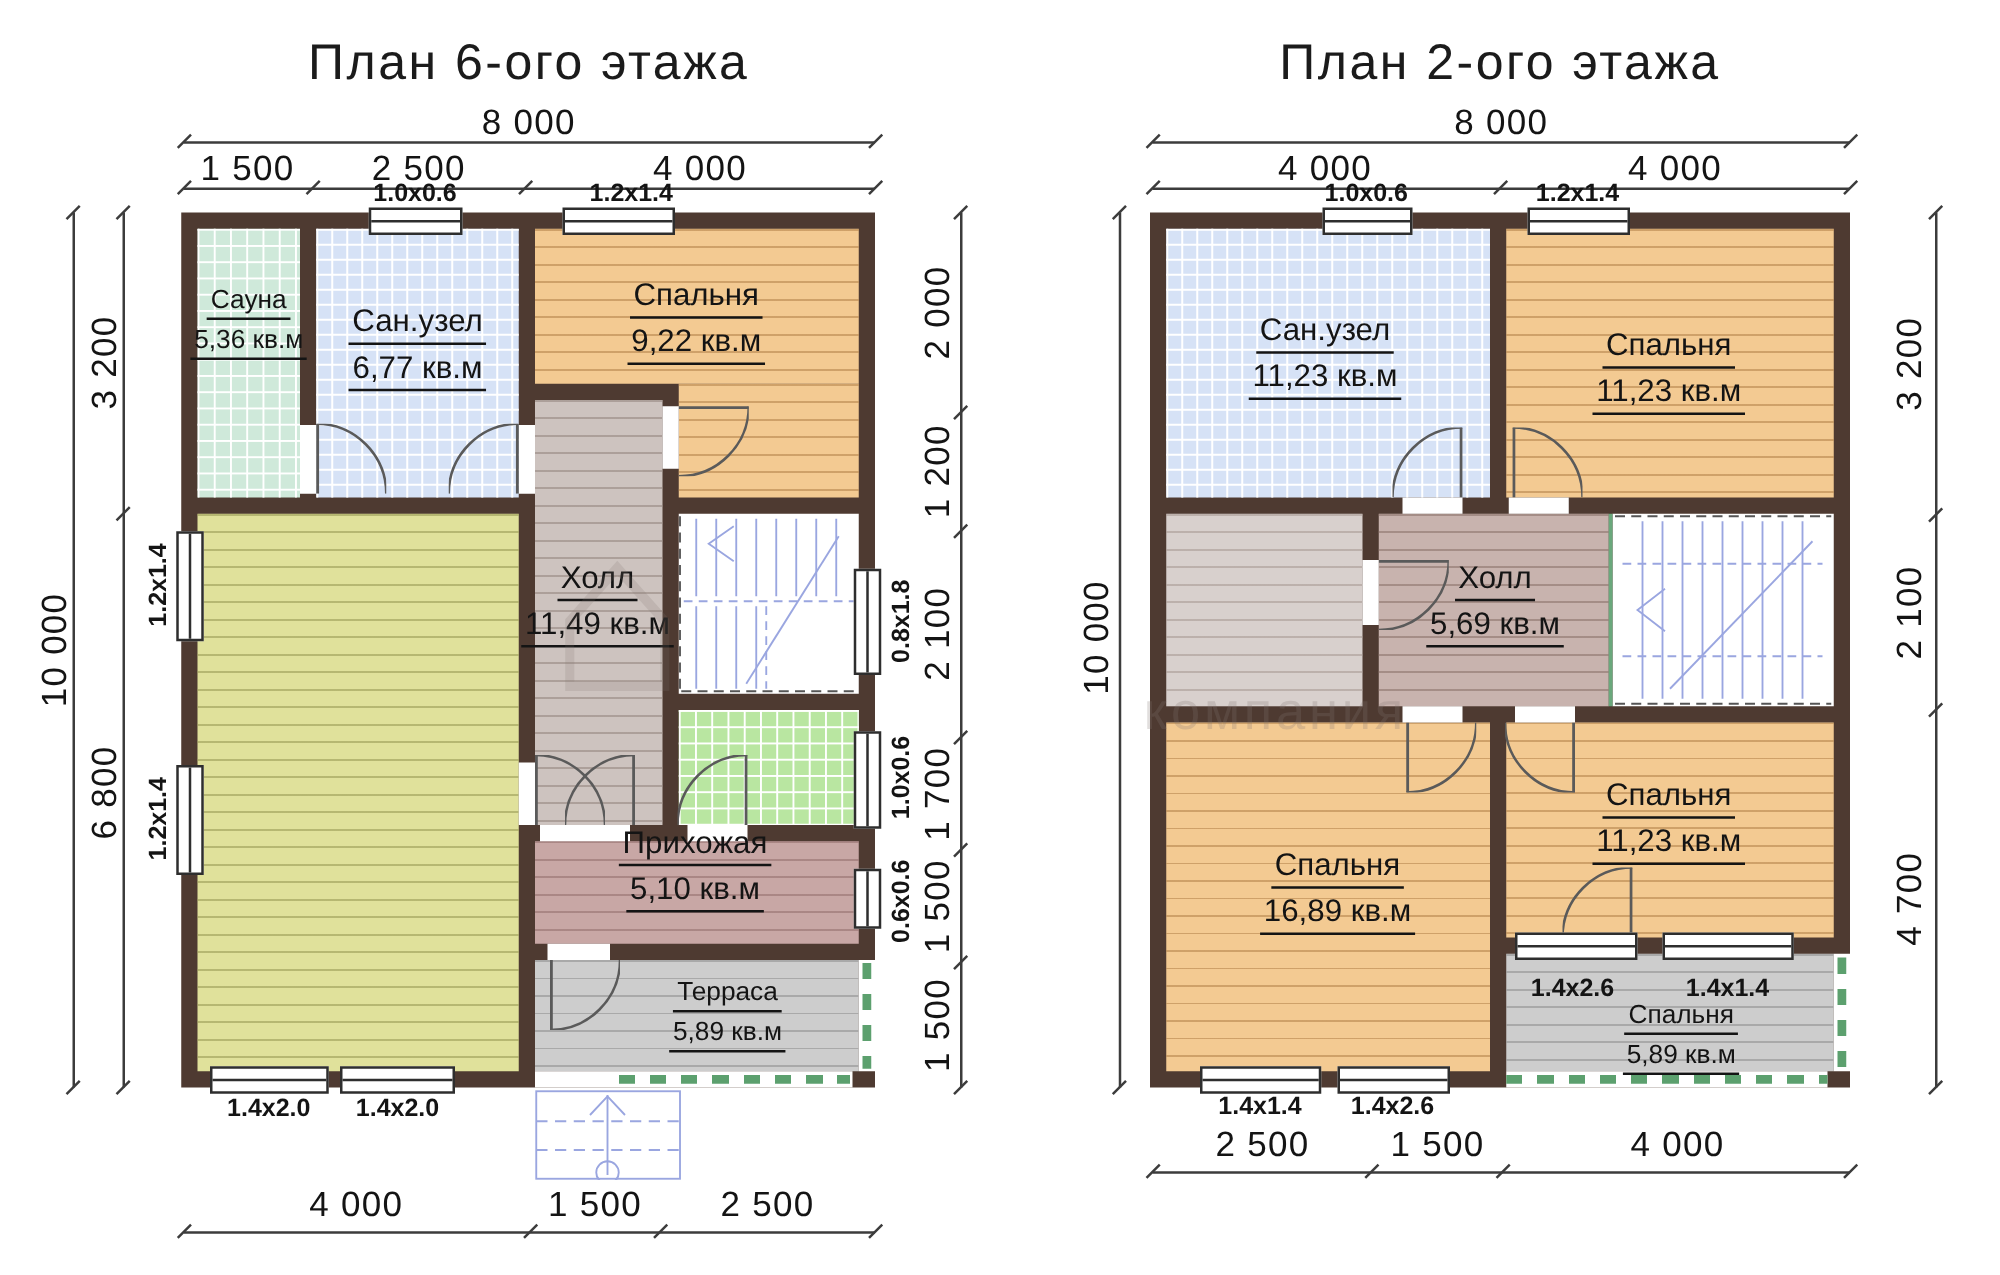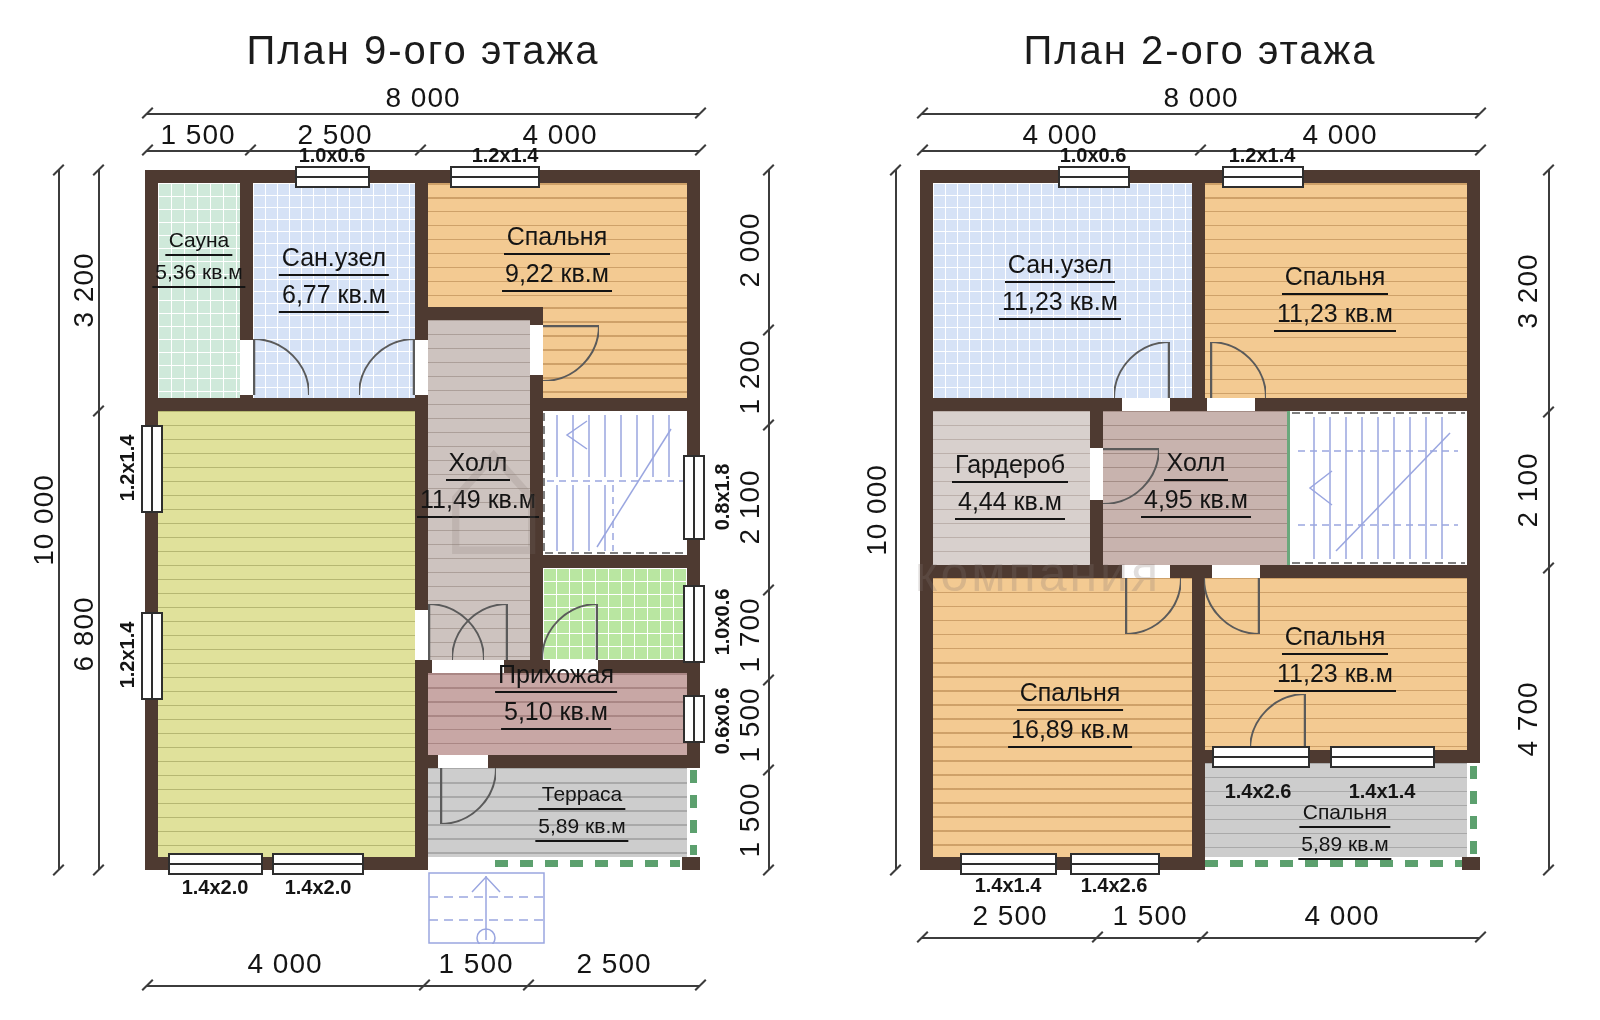--- a/index.html
+++ b/index.html
@@ -38,21 +38,21 @@
   .rlabel{position:absolute;transform:translateX(-50%);display:flex;flex-direction:column;align-items:center;gap:4px;z-index:5;}
   .rname,.rarea{border-bottom:2.5px solid #141414;padding:0 3px 2px;font-size:25px;font-weight:500;white-space:nowrap;width:max-content;}
   .small .rname,.small .rarea{font-size:21px;}
   .wm{position:absolute;z-index:6;font-weight:bold;color:rgba(128,118,112,.26);pointer-events:none;}
 </style>
 </head>
 <body>
 
 <div id="canvas">
 
-  <div class="title" style="left:423px;top:28px">План 9-ого этажа</div>
+  <div class="title" style="left:423px;top:28px">План 6-ого этажа</div>
 
   <div class="walls" style="left:145px;top:170px;width:555px;height:700px"></div>
 
   <div class="floor tile-g" style="left:158px;top:183px;width:82px;height:215px"></div>
   <div class="floor tile-b" style="left:253px;top:183px;width:162px;height:215px"></div>
   <div class="floor pl-or" style="left:428px;top:183px;width:259px;height:124px"></div>
   <div class="floor pl-or" style="left:543px;top:307px;width:144px;height:91px"></div>
   <div class="floor pl-h1" style="left:428px;top:320px;width:102px;height:340px"></div>
   <div class="floor pl-kt" style="left:158px;top:411px;width:257px;height:446px"></div>
   <div class="white" style="left:543px;top:411px;width:144px;height:144px"></div>
@@ -287,27 +287,23 @@
   </svg>
 
   <div class="rlabel" style="left:1060px;top:250px">
     <div class="rname">Сан.узел</div>
     <div class="rarea">11,23 кв.м</div>
   </div>
   <div class="rlabel" style="left:1335px;top:262px">
     <div class="rname">Спальня</div>
     <div class="rarea">11,23 кв.м</div>
   </div>
-  <div class="rlabel" style="left:1010px;top:450px">
-    <div class="rname">Гардероб</div>
-    <div class="rarea">4,44 кв.м</div>
-  </div>
   <div class="rlabel" style="left:1196px;top:448px">
     <div class="rname">Холл</div>
-    <div class="rarea">4,95 кв.м</div>
+    <div class="rarea">5,69 кв.м</div>
   </div>
   <div class="rlabel" style="left:1070px;top:678px">
     <div class="rname">Спальня</div>
     <div class="rarea">16,89 кв.м</div>
   </div>
   <div class="rlabel" style="left:1335px;top:622px">
     <div class="rname">Спальня</div>
     <div class="rarea">11,23 кв.м</div>
   </div>
   <div class="rlabel small" style="left:1345px;top:800px">
@@ -349,15 +345,15 @@
   <div class="dtv" style="left:1528px;top:719px">4 700</div>
 
   <div class="wlh" style="left:1093px;top:144px">1.0x0.6</div>
   <div class="wlh" style="left:1262px;top:144px">1.2x1.4</div>
   <div class="wlh" style="left:1258px;top:780px">1.4x2.6</div>
   <div class="wlh" style="left:1382px;top:780px">1.4x1.4</div>
   <div class="wlh" style="left:1008px;top:874px">1.4x1.4</div>
   <div class="wlh" style="left:1114px;top:874px">1.4x2.6</div>
 
   <div class="wm" style="left:438px;top:398px;font-size:185px;line-height:1;color:rgba(128,118,112,.18)">⌂</div>
-  <div class="wm" style="left:915px;top:545px;font-size:50px;font-weight:normal;color:rgba(128,118,112,.24);letter-spacing:3px">компания</div>
+  <div class="wm" style="left:915px;top:545px;font-size:42px;font-weight:normal;color:rgba(128,118,112,.24);letter-spacing:3px">компания</div>
 
 </div>
 
 </body></html>

